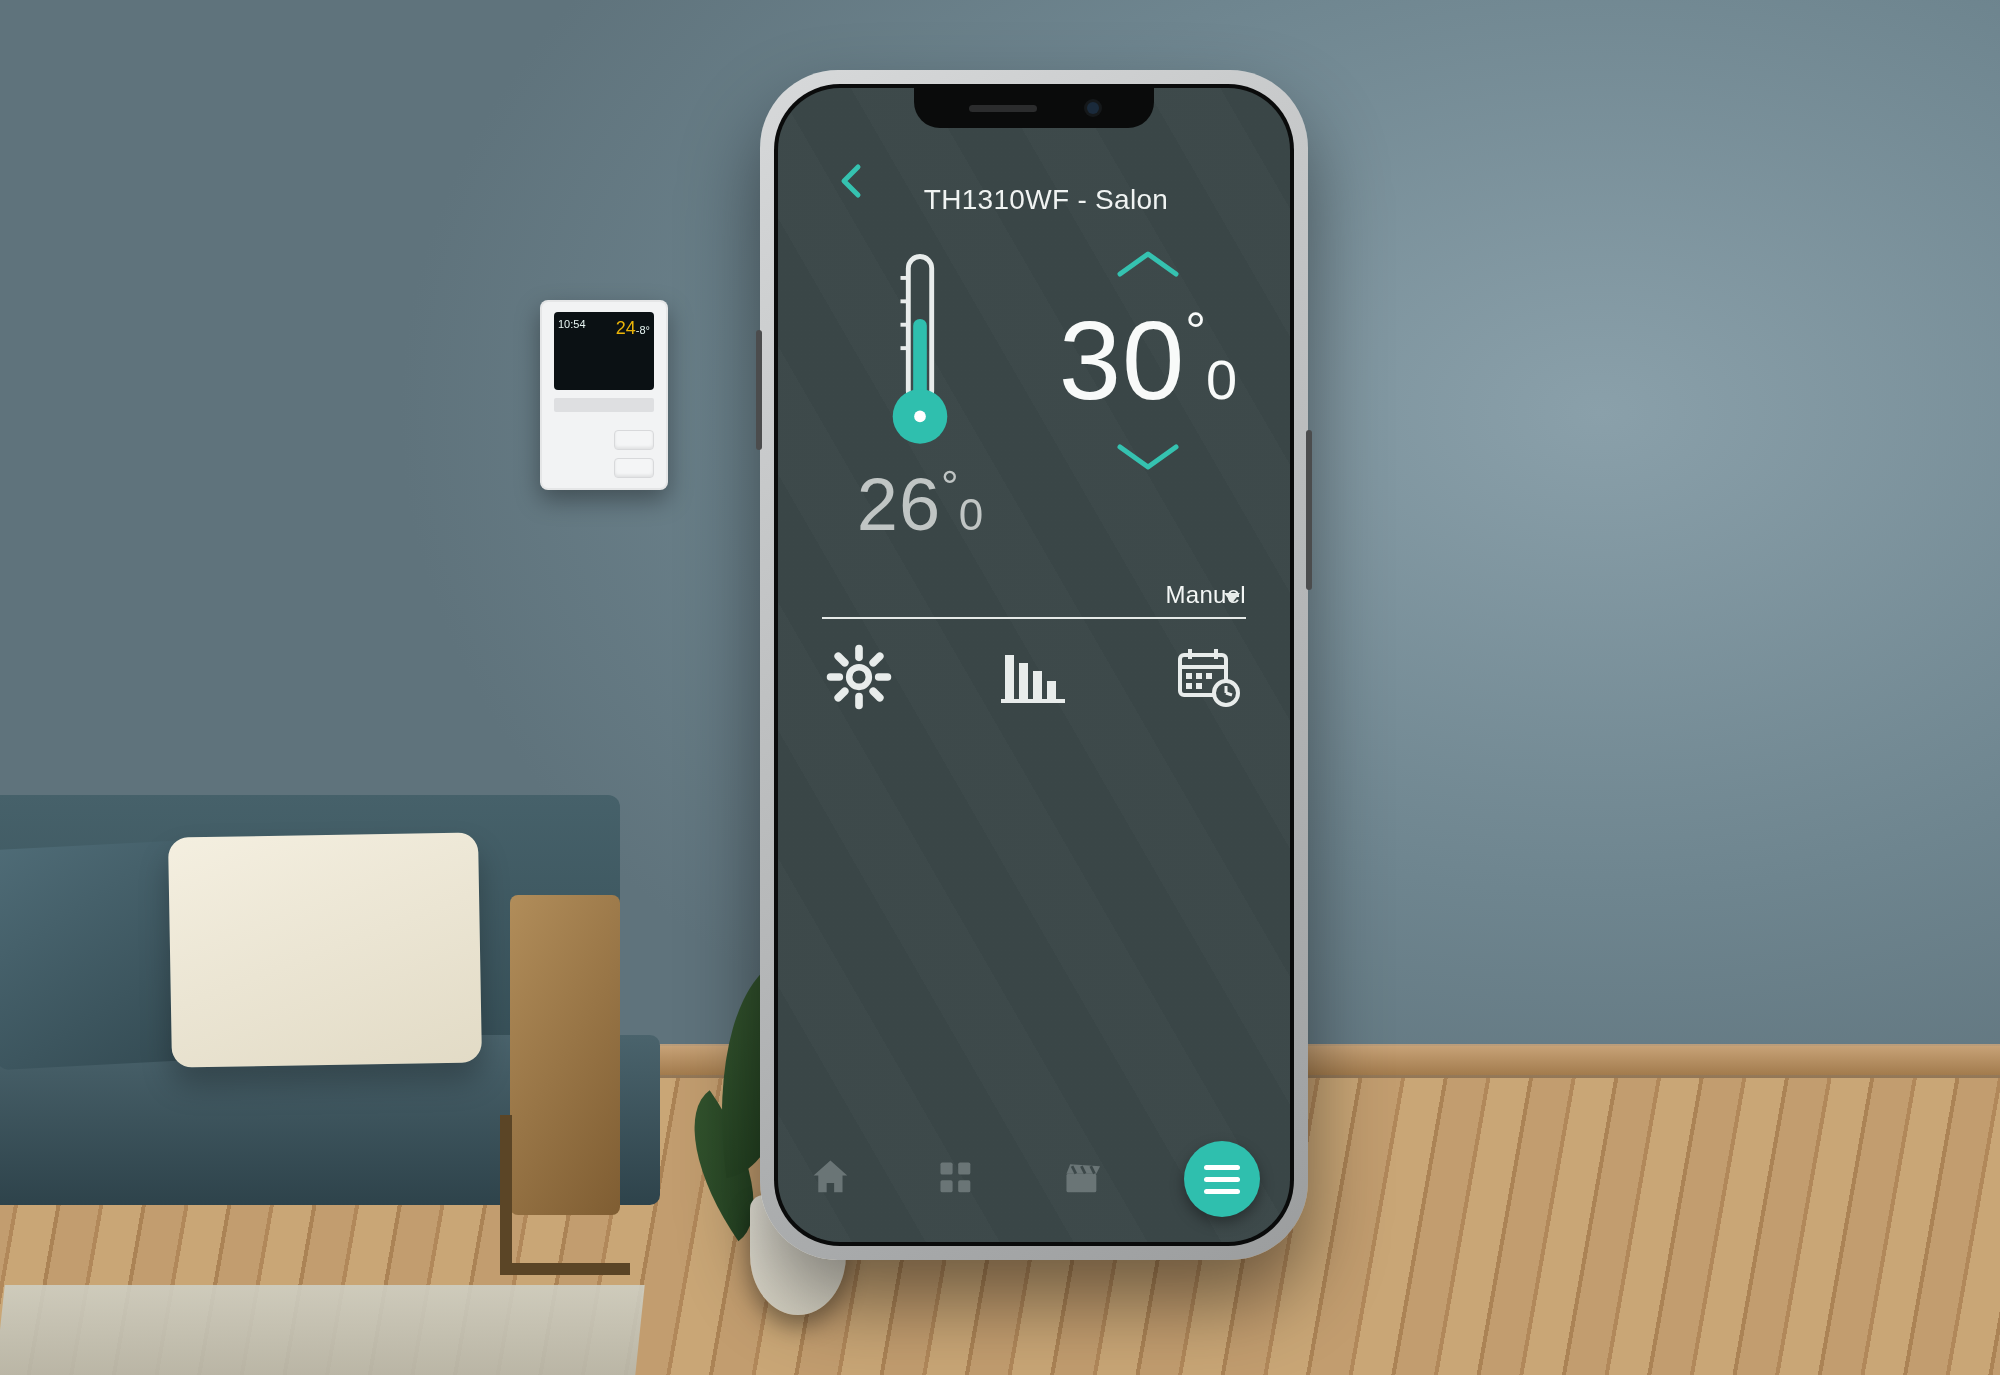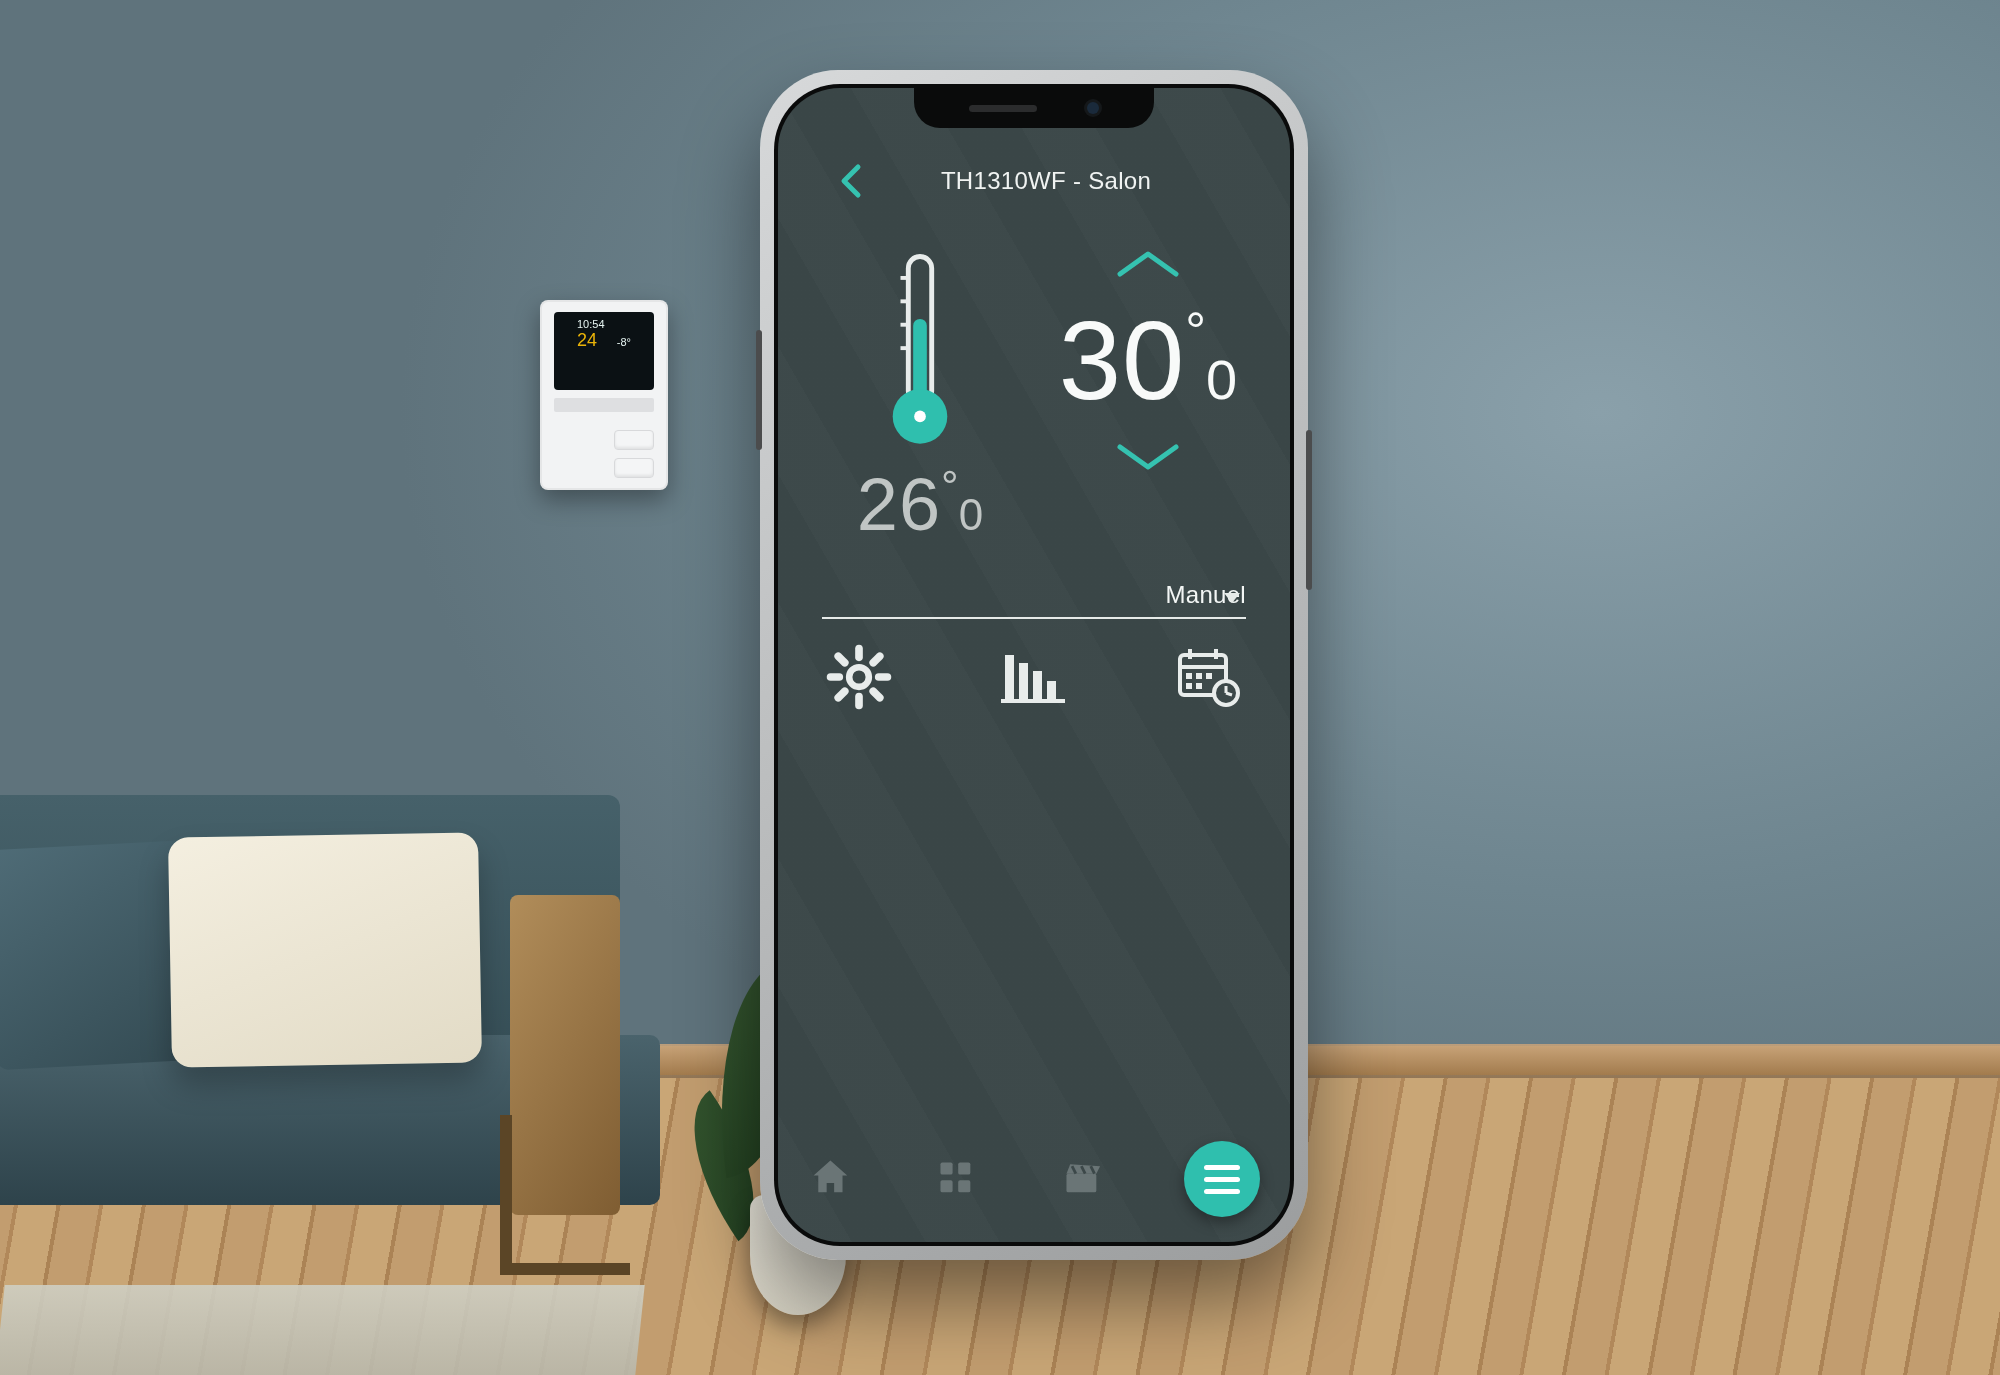--- a/index.html
+++ b/index.html
@@ -79,22 +79,22 @@
   
   .wall-device {
     position: absolute; left: 540px; top: 300px; width: 128px; height: 190px;
     background: #f2f3f4;
     border-radius: 8px;
     box-shadow: 0 10px 24px rgba(0,0,0,0.35), inset 0 0 0 2px rgba(0,0,0,0.05);
     padding: 12px 14px;
   }
   .wall-device .screen {
     height: 78px; background: #0b1114; border-radius: 4px;
-    color: #e6f4f1; font-size: 11px; padding: 6px 23px;
-    display: flex; flex-direction: column; justify-content: flex-start;
+    color: #e6f4f1; font-size: 11px; padding: 6px 4px;
+    display: flex; justify-content: space-between;
   }
   .wall-device .row { display: flex; justify-content: space-between; align-items: baseline; }
   .wall-device .big { font-size: 18px; font-weight: 300; color: #eab308; }
   .wall-device .label-row { margin-top: 8px; height: 14px; background: #dedfe1; border-radius: 2px; }
   .wall-device .btns { margin-top: 18px; display: flex; flex-direction: column; gap: 8px; align-items: flex-end; }
   .wall-device .btn { width: 40px; height: 20px; background: #f4f5f6; border: 1px solid #d8d9db; border-radius: 4px; box-shadow: inset 0 -2px 3px rgba(0,0,0,0.08); }
 
   
   .plant {
     position: absolute; left: 690px; bottom: 60px; width: 200px; height: 420px;
@@ -146,23 +146,23 @@
     width: 240px; height: 40px; background: #0a0b0b;
     border-radius: 0 0 26px 26px;
     display: flex; align-items: center; justify-content: center; gap: 50px;
   }
   .notch .speaker { width: 68px; height: 7px; background: #2b2c2d; border-radius: 4px; }
   .notch .cam { width: 12px; height: 12px; background: #1a2a3b; border-radius: 50%; box-shadow: 0 0 0 3px #15181a; }
 
   
   .app-header {
     margin-top: 58px; height: 70px;
-    display: flex; align-items: center; justify-content: center;
+    display: flex; align-items: flex-end; justify-content: center;
     position: relative;
-    font-weight: 300; font-size: 24px; letter-spacing: 0.3px; color: #f0f3f2; margin-left: 24px;
+    font-weight: 300; font-size: 28px; letter-spacing: 0.3px; color: #f0f3f2; margin-left: 24px;
   }
   .back-chevron {
     position: absolute; left: 30px; top: 50%; transform: translateY(-50%);
     width: 40px; height: 40px; cursor: pointer;
   }
   .back-chevron svg { width: 100%; height: 100%; }
 
   
   .temp-area {
     margin-top: 16px; padding: 10px 38px 0 38px;

